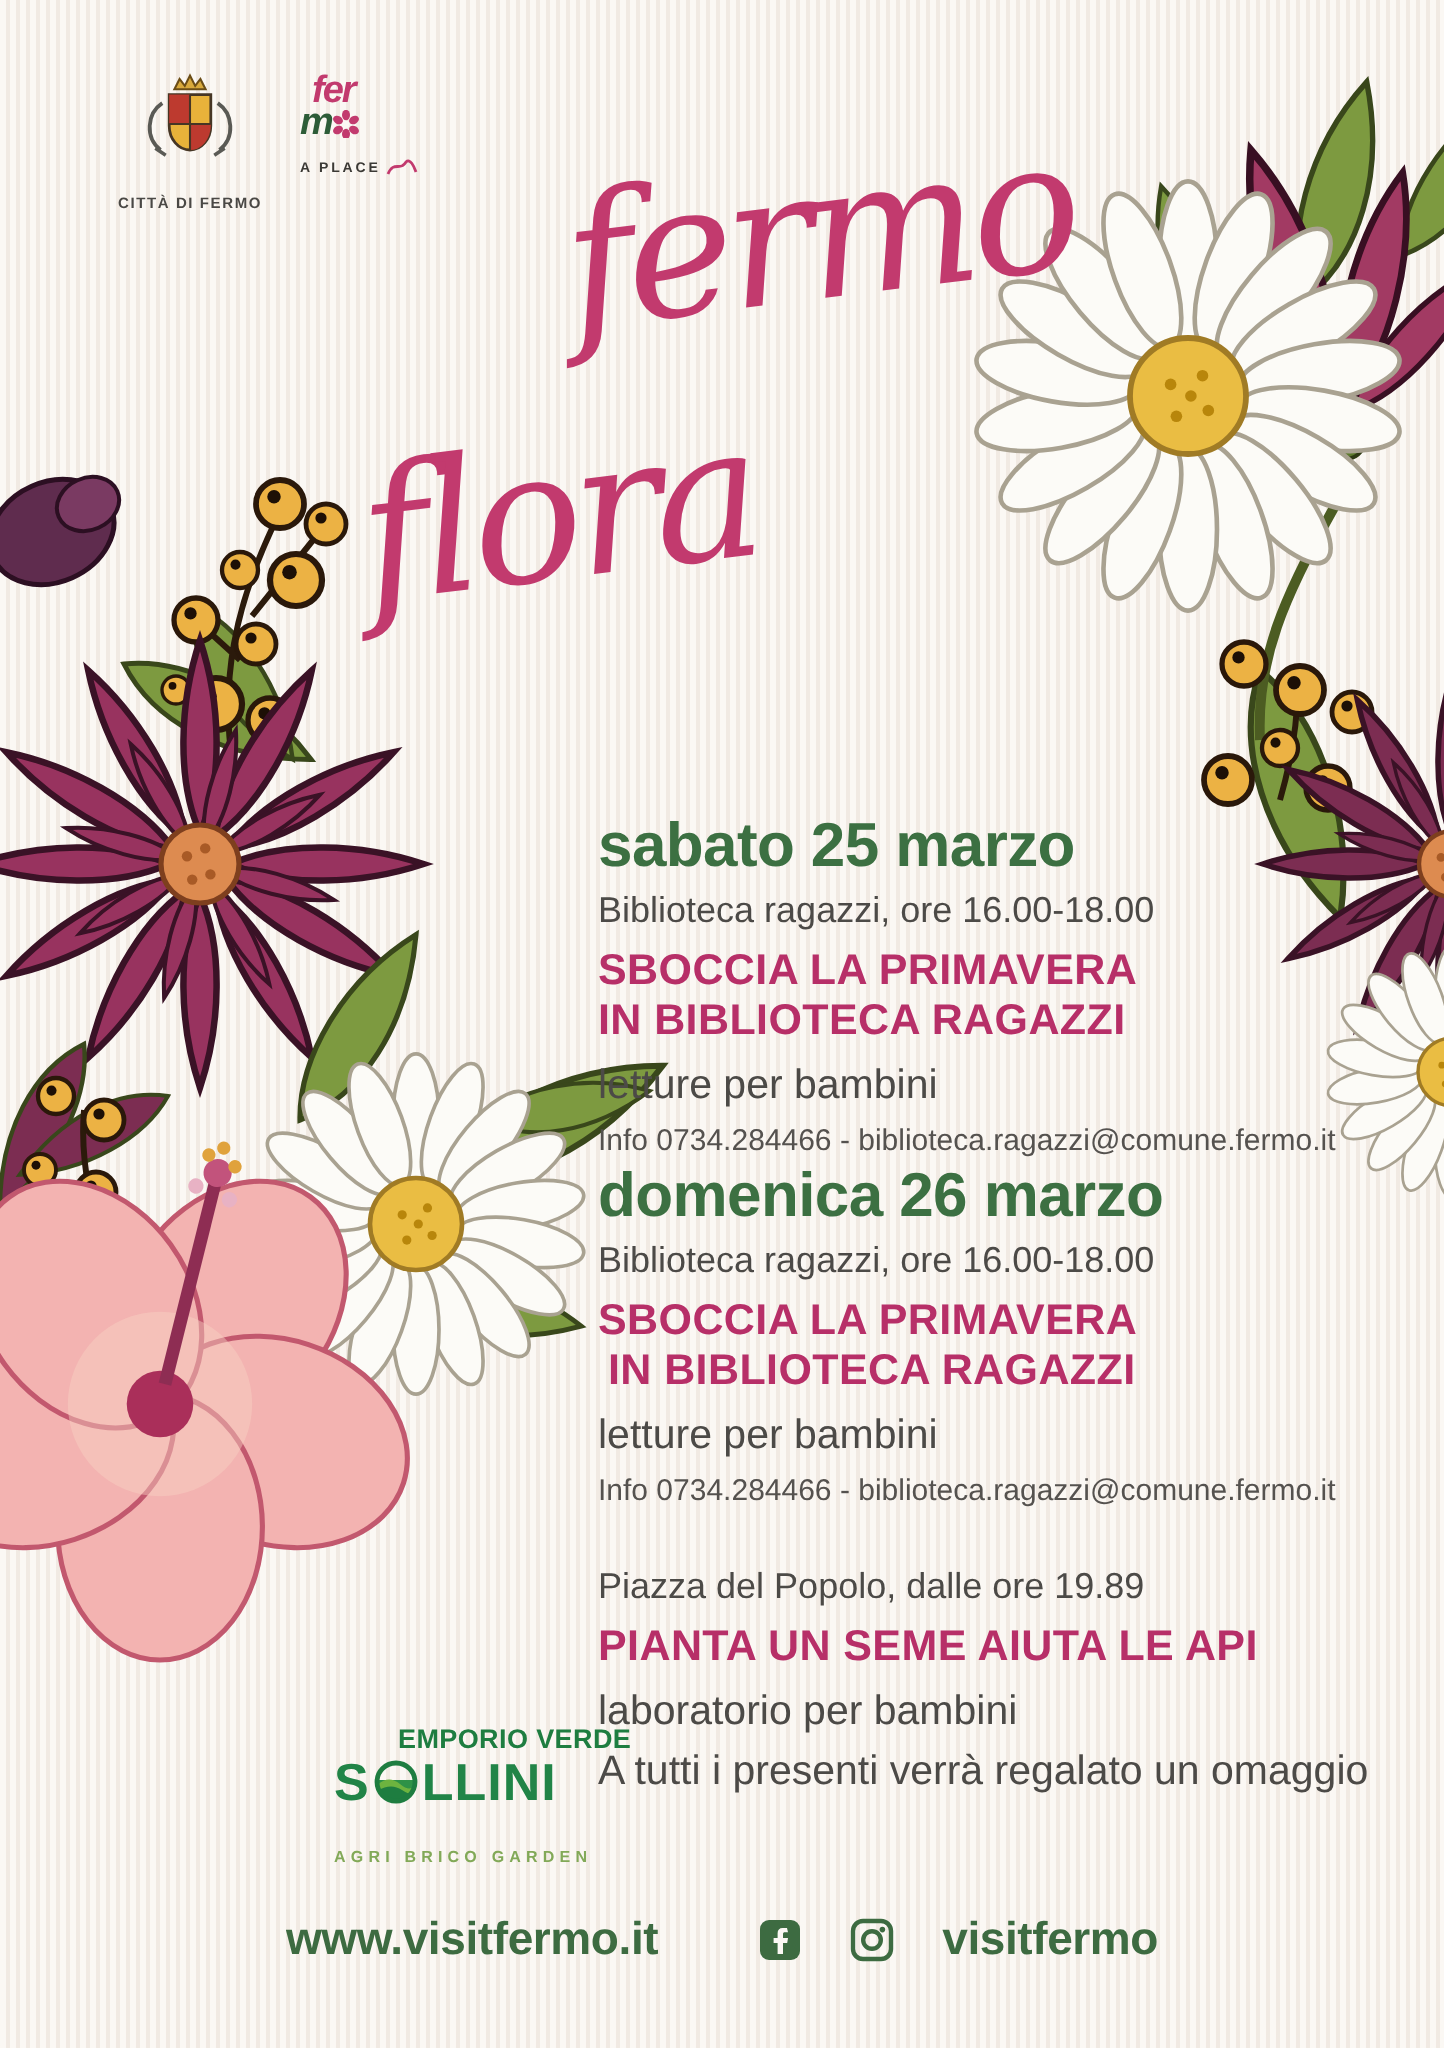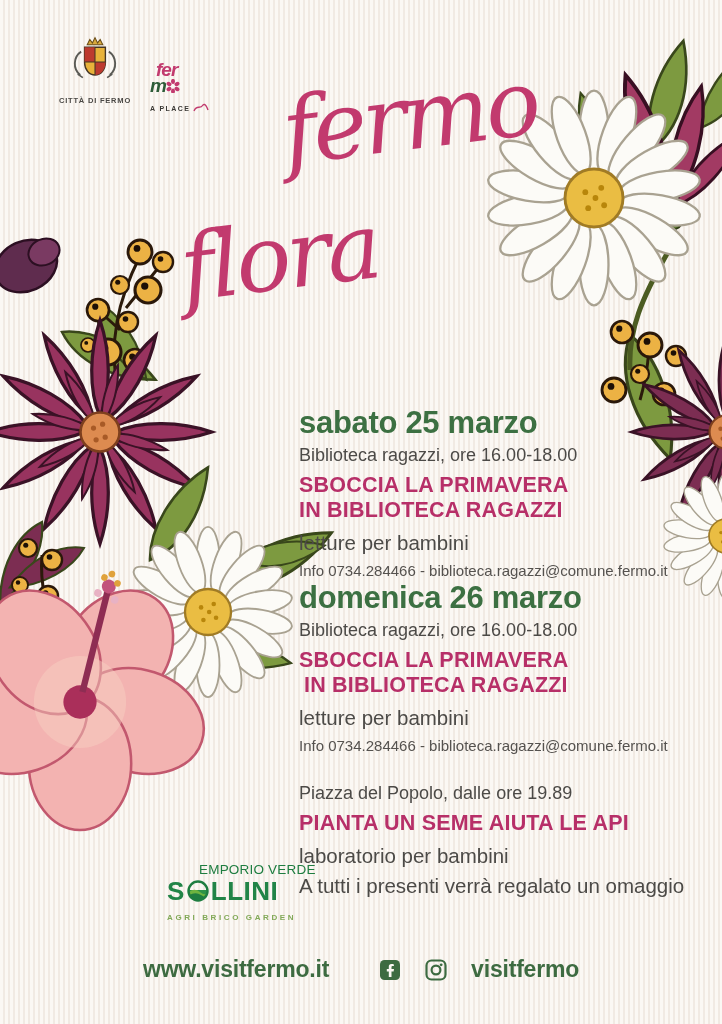--- a/index.html
+++ b/index.html
@@ -6,21 +6,21 @@
   .poster{
     position:relative;width:722px;height:1024px;margin:0 auto;overflow:hidden;
     background:repeating-linear-gradient(90deg,#fbf8f4 0px,#fbf8f4 3px,#f1eae3 3px,#f1eae3 5px);
     font-family:"Liberation Sans",sans-serif;
   }
   .flowers{position:absolute;left:0;top:0;z-index:1;pointer-events:none;}
   
   .logos{position:absolute;left:56px;top:34px;z-index:3;display:flex;gap:16px;align-items:flex-start;}
   .city-logo{width:78px;text-align:center;}
   .city-caption{font-size:7.5px;font-weight:700;letter-spacing:.8px;color:#4a4845;margin-top:2px;white-space:nowrap;}
-  .brand-logo{padding-top:4px;margin-top:24px;}
+  .brand-logo{padding-top:4px;}
   .brand-word{font-style:italic;font-weight:700;line-height:.82;}
   .bw-top{font-size:19px;color:#c23a6e;letter-spacing:-1px;display:block;padding-left:6px;}
   .bw-bottom{font-size:19px;color:#2d5c38;letter-spacing:-1px;display:flex;align-items:flex-end;}
   .brand-tag{display:flex;align-items:center;gap:3px;margin-top:9px;}
   .brand-tag span{font-size:7px;font-weight:700;letter-spacing:1.4px;color:#3b3935;}
   
   .title{position:absolute;z-index:2;margin:0;font-weight:400;}
   .title span{
     position:absolute;font-family:"DejaVu Serif",serif;font-style:italic;
     color:#c23a6e;font-size:92px;letter-spacing:-4px;line-height:1;white-space:nowrap;
@@ -34,23 +34,23 @@
   .event .date{font-size:31px;font-weight:700;color:#3c7042;line-height:1.08;margin:0 0 5px;letter-spacing:-.3px;}
   .event .venue{font-size:18px;margin:0 0 6px;line-height:1.25;}
   .event .headline{font-size:21.5px;font-weight:700;color:#b72f68;line-height:1.17;margin:0 0 7px;letter-spacing:.2px;}
   .event .headline .hl2{display:block;}
   .ev2 .headline .hl2{padding-left:5px;}
   .event .sub{font-size:20.5px;margin:0 0 5px;line-height:1.25;}
   .event .info{font-size:15px;color:#55524f;margin:0;line-height:1.3;}
   .event .note{font-size:20.5px;margin:4px 0 0;line-height:1.28;}
   
   .sponsor{position:absolute;left:167px;top:863px;z-index:2;color:#1e7d40;line-height:1;}
-  .sp1{font-size:13.5px;font-weight:400;letter-spacing:.2px;color:#1e7d40;padding-left:32px;}
+  .sp1{font-size:13.5px;font-weight:700;letter-spacing:.2px;color:#1e7d40;padding-left:32px;}
   .sp2{display:flex;align-items:center;font-size:26px;font-weight:800;letter-spacing:.5px;color:#218447;margin-top:1px;}
-  .sp3{font-size:8px;font-weight:700;letter-spacing:2.6px;color:#82a958;margin-top:10px;}
+  .sp3{font-size:8px;font-weight:700;letter-spacing:2.6px;color:#82a958;margin-top:21px;}
   
   .footer{position:absolute;left:0;top:956px;width:722px;z-index:2;display:flex;justify-content:center;align-items:center;gap:24px;}
   .footer .web{font-size:23px;font-weight:800;color:#3d6b41;margin-right:26px;letter-spacing:-.2px;}
   .footer .handle{font-size:23px;font-weight:800;color:#3d6b41;letter-spacing:-.2px;}
   .icon-btn{display:inline-flex;align-items:center;}
 </style>
 </head>
 <body>
 
 <div class="poster">

